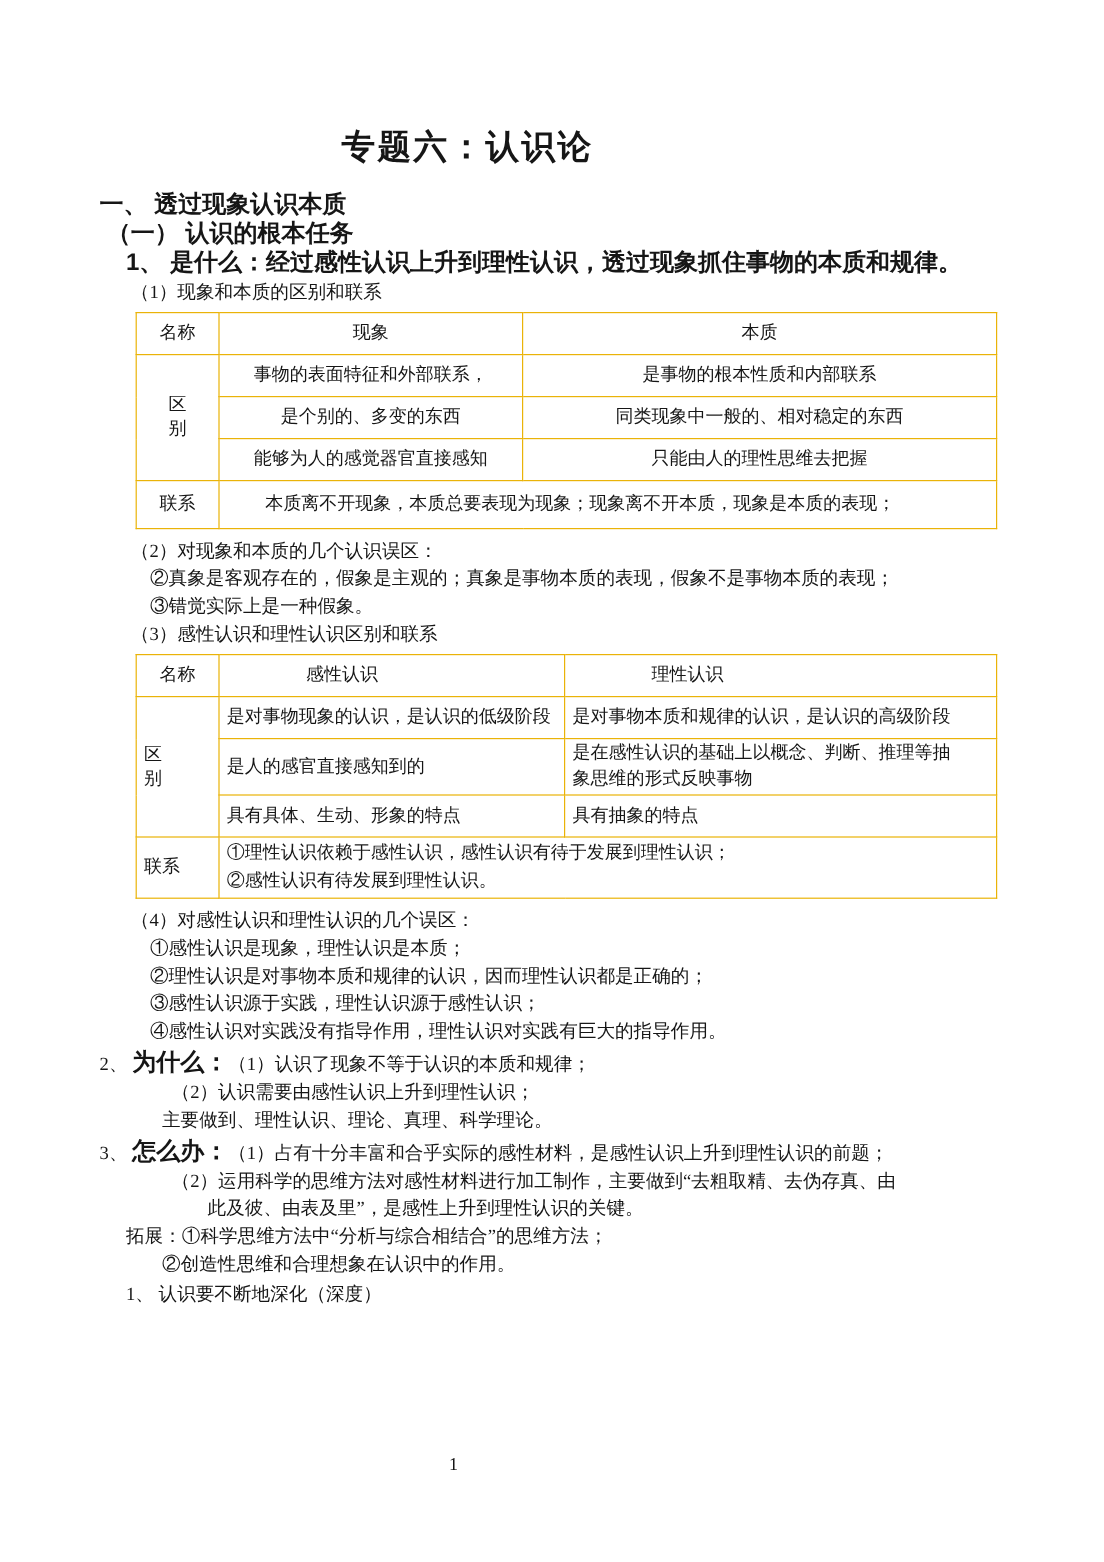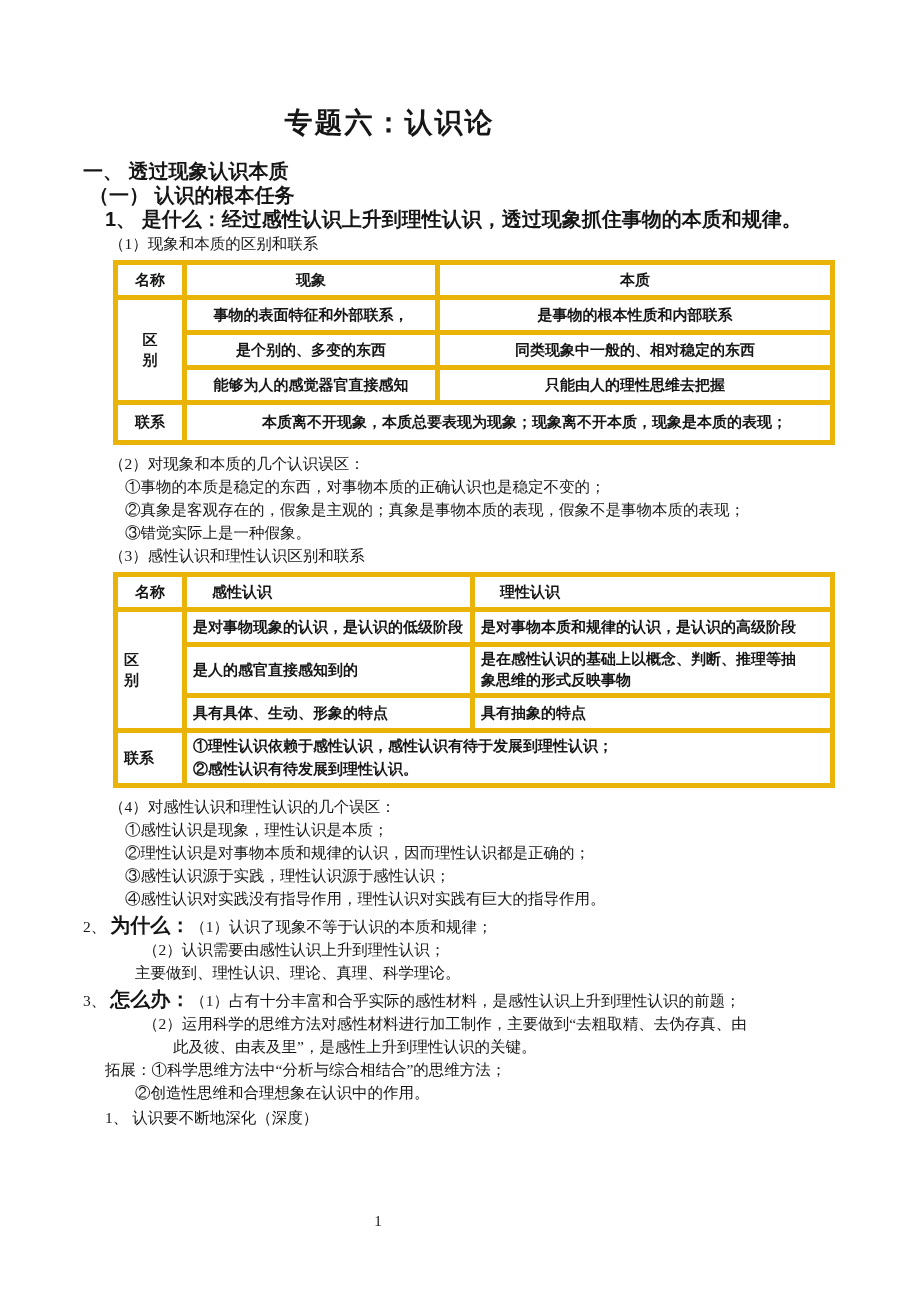--- a/index.html
+++ b/index.html
@@ -45,40 +45,40 @@
   .indent-7{padding-left:90px;}
 
   table {
     border-collapse:collapse;
     table-layout:fixed;
     width:717px;
     margin:5px 0 7px 30px;
     font-size:15px;
   }
   th,td {
-    border:5px solid #eab308;
+    border:1px solid #eab308;
     padding:2px 6px;
     line-height:21px;
-    font-weight:bold;
+    font-weight:normal;
     white-space:pre-line;
     vertical-align:middle;
   }
   tr { height:35px; }
   td.label-cell { text-align:center; }
   .label-stack div { line-height:20px; }
 
   
   .t0 th, .t0 td { text-align:center; }
   .t0 tr.span-row { height:40px; }
-  .t0 td.span-cell { text-align:center; padding-left:38px; }
+  .t0 td.span-cell { text-align:left; padding-left:38px; }
 
   
   .t1 th, .t1 td { text-align:left; }
   .t1 th.h0 { text-align:center; }
-  .t1 th.h1, .t1 th.h2 { padding-left:25px; }
+  .t1 th.h1, .t1 th.h2 { padding-left:72px; }
   .t1 td.span-cell div { line-height:23px; }
 
   .pagenum {
     position:absolute;
     left:0; right:0;
     bottom:72px;
     text-align:center;
     font-size:15px;
   }
 </style>
@@ -119,21 +119,20 @@
             <td>能够为人的感觉器官直接感知</td>
             <td>只能由人的理性思维去把握</td>
           </tr>
           <tr class="span-row">
             <td class="label-cell">联系</td>
             <td class="span-cell" colspan="2"><div>本质离不开现象，本质总要表现为现象；现象离不开本质，现象是本质的表现；</div></td>
           </tr>
         </tbody>
       </table>
       <p class="line indent-3"><span>（2）对现象和本质的几个认识误区：</span></p>
-      <p class="line indent-4"><span>①事物的本质是稳定的东西，对事物本质的正确认识也是稳定不变的；</span></p>
       <p class="line indent-4"><span>②真象是客观存在的，假象是主观的；真象是事物本质的表现，假象不是事物本质的表现；</span></p>
       <p class="line indent-4"><span>③错觉实际上是一种假象。</span></p>
       <p class="line indent-3"><span>（3）感性认识和理性认识区别和联系</span></p>
       <table class="t1">
         <colgroup>
           <col style="width: 69px;">
           <col style="width: 288px;">
           <col style="width: 360px;">
         </colgroup>
         <thead>

